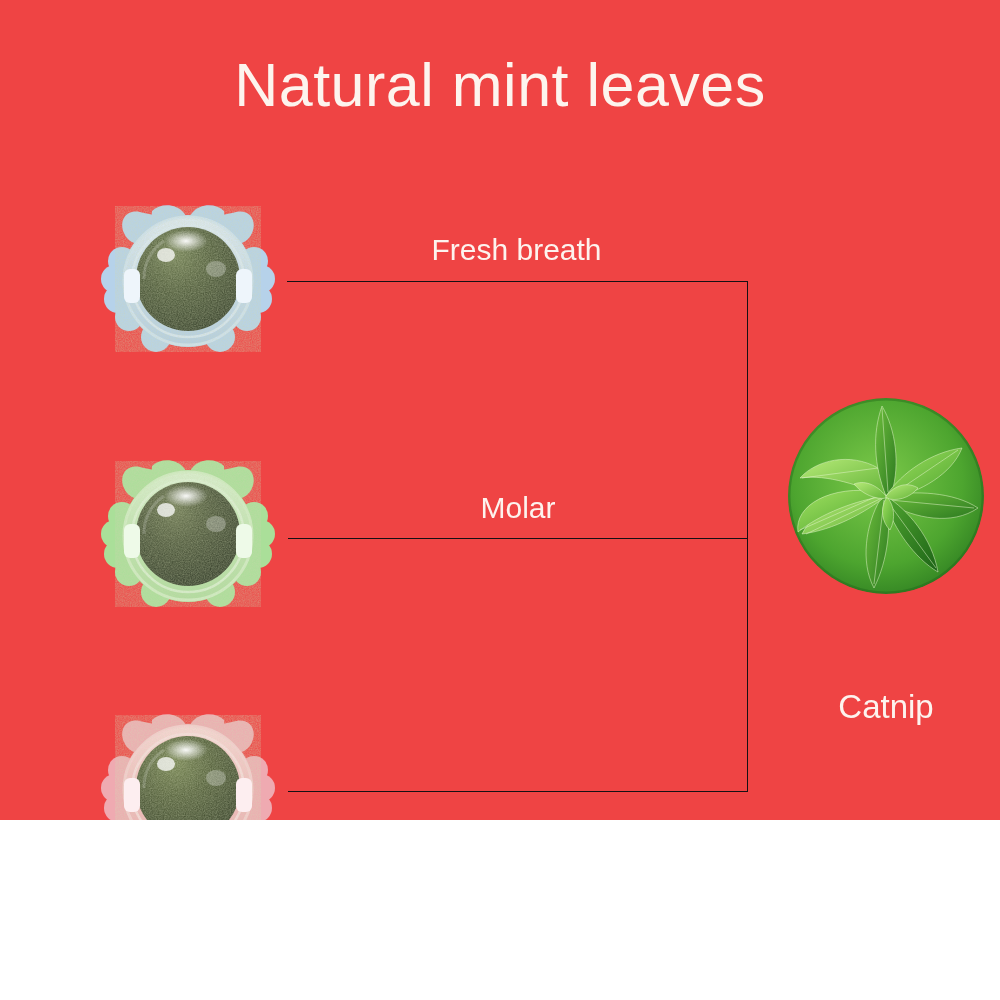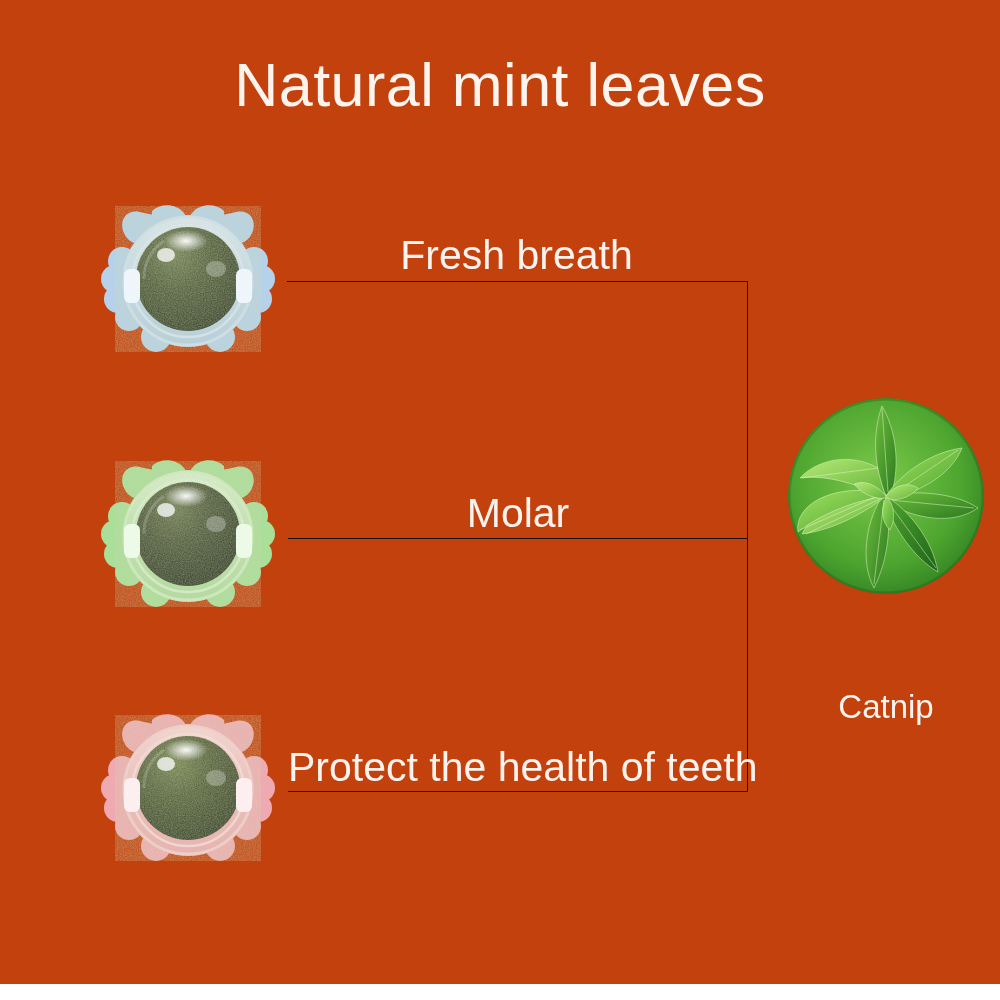--- a/index.html
+++ b/index.html
@@ -3,23 +3,23 @@
 <meta charset="utf-8">
 <style>
   html, body {
     margin: 0;
     padding: 0;
     background: #ffffff;
   }
   #canvas {
     position: relative;
     width: 1000px;
-    height: 984px;
+    height: 820px;
     overflow: hidden;
-    background: #c2410c;
+    background: #ef4444;
     font-family: "Liberation Sans", sans-serif;
     text-decoration: underline;
   }
 
   
   #title {
     position: absolute;
     left: 0;
     top: 52px;
     width: 1000px;
@@ -29,21 +29,21 @@
     font-weight: 400;
     letter-spacing: 0.5px;
     line-height: 1.1;
     white-space: nowrap;
   }
 
   
   .feature-label {
     position: absolute;
     color: #fdf3ee;
-    font-size: 41px;
+    font-size: 30px;
     font-weight: 400;
     white-space: nowrap;
     line-height: 1;
   }
   #label-fresh-breath { left: 285px; top: 235px; width: 463px; text-align: center; }
   #label-molar        { left: 288px; top: 493px; width: 460px; text-align: center; }
   #label-protect      { left: 288px; top: 747px; width: 460px; text-align: center; }
 
   
   .hline {
@@ -107,21 +107,20 @@
 
   <div id="title">Natural mint leaves</div>
 
   <div class="hline" id="line-top"></div>
   <div class="hline" id="line-middle"></div>
   <div class="hline" id="line-bottom"></div>
   <div id="line-vertical"></div>
 
   <div class="feature-label" id="label-fresh-breath">Fresh breath</div>
   <div class="feature-label" id="label-molar">Molar</div>
-  <div class="feature-label" id="label-protect">Protect the health of teeth</div>
 
   <div class="product" id="product-blue">
     <svg viewBox="0 0 200 200" xmlns="http://www.w3.org/2000/svg">
       <defs>
         <radialGradient id="ballg-b" cx="38%" cy="26%" r="78%">
           <stop offset="0%" stop-color="#6f7d52"></stop>
           <stop offset="42%" stop-color="#4e5a39"></stop>
           <stop offset="100%" stop-color="#333d28"></stop>
         </radialGradient>
         <linearGradient id="ringg-b" x1="0" y1="0" x2="0" y2="1">

